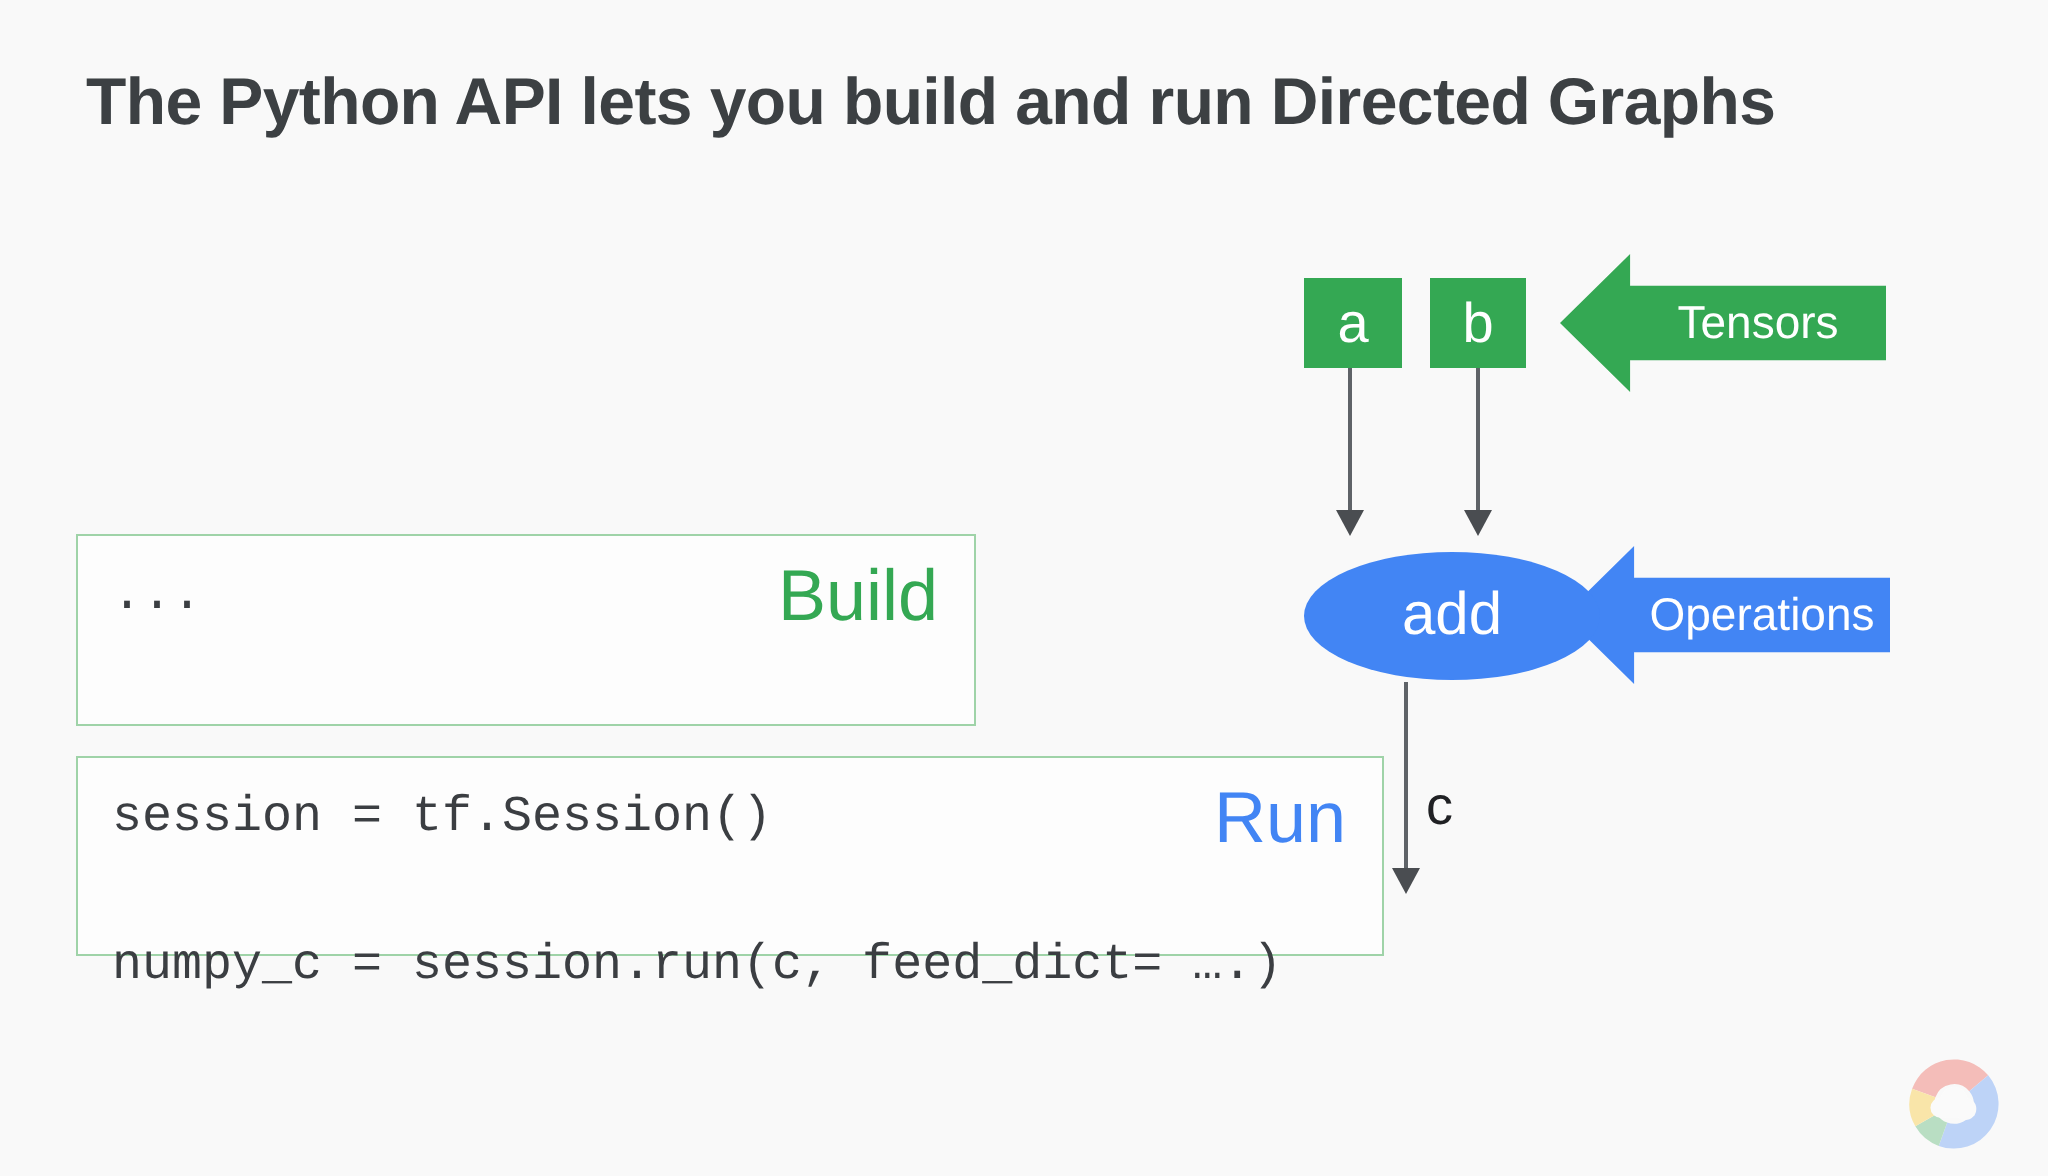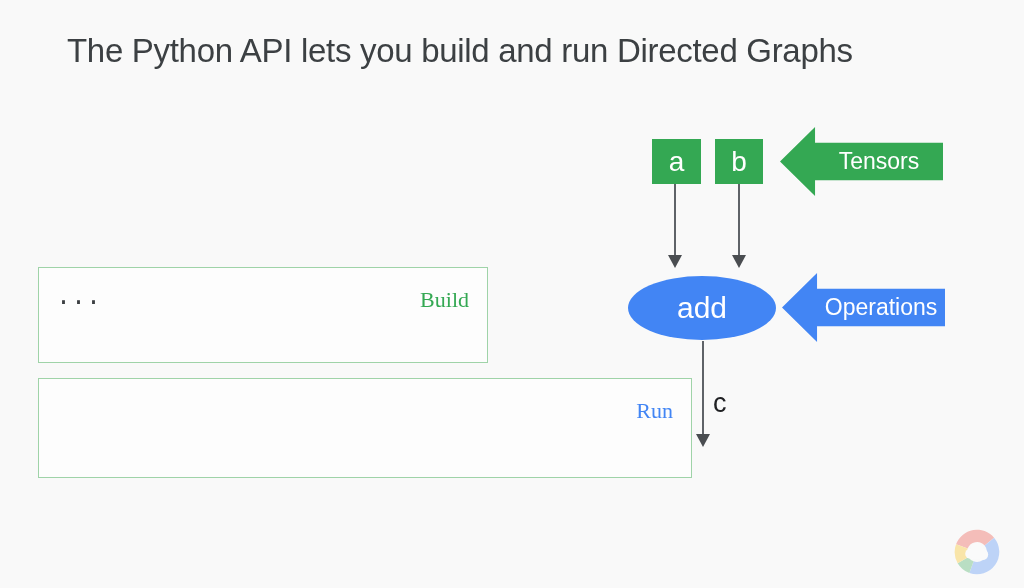--- a/index.html
+++ b/index.html
@@ -16,52 +16,52 @@
     --logo-yellow:#fbbc04;
   }
   html,body{margin:0;padding:0;}
   body{font-family:"Liberation Sans",sans-serif;background:#e8e8e8;}
   .slide{
     position:relative;width:1024px;height:588px;
     background:var(--background);overflow:hidden;
   }
   .slide-title{
     position:absolute;left:43px;top:32px;width:940px;
-    font-size:33px;font-weight:400;color:var(--title-text);
-    letter-spacing:-0.3px;white-space:nowrap;margin-left:24px;
+    font-size:33px;font-weight:700;color:var(--title-text);
+    letter-spacing:-0.3px;white-space:nowrap;
   }
   
   .code-box{
     position:absolute;background:var(--box-bg);
     border:1px solid var(--box-border);box-sizing:border-box;
   }
   .code-box.build{left:38px;top:267px;width:450px;height:96px;}
   .code-box.run{left:38px;top:378px;width:654px;height:100px;}
   .code-lines{
     position:absolute;left:17px;top:11px;right:10px;
     font-family:"Liberation Mono","DejaVu Sans Mono",monospace;
     font-size:25px;line-height:37px;color:var(--code-text);
     white-space:pre;
   }
   .box-label{
-    position:absolute;top:19px;right:18px;
-    font-size:22px;font-weight:400;font-family:Liberation Serif, serif;
+    position:absolute;top:9px;right:18px;
+    font-size:36px;font-weight:400;
   }
   .box-label.green{color:var(--green);}
   .box-label.blue{color:var(--blue);margin-left:16px;}
   
   .node-box{
     position:absolute;background:var(--green);color:#fff;
     display:flex;align-items:center;justify-content:center;
     font-size:28px;
   }
   .node-a{left:652px;top:139px;width:49px;height:45px;}
   .node-b{left:715px;top:139px;width:48px;height:45px;}
   .op-ellipse{
-    position:absolute;left:628px;top:276px;width:148px;height:64px;
+    position:absolute;left:652px;top:276px;width:148px;height:64px;
     background:var(--blue);border-radius:50%;color:#fff;
     display:flex;align-items:center;justify-content:center;
     font-size:30px;
   }
   
   .callout{
     position:absolute;width:163px;height:69px;
     clip-path:polygon(0 50%,21.5% 0,21.5% 23%,100% 23%,100% 77%,21.5% 77%,21.5% 100%);
   }
   .callout.tensors{left:780px;top:127px;background:var(--green);}
@@ -99,22 +99,22 @@
 
   <div class="slide-title">The Python API lets you build and run Directed Graphs</div>
 
   <div class="code-box build">
     <div class="code-lines"><span>...</span><br>
 </div>
     <div class="box-label green">Build</div>
   </div>
 
   <div class="code-box run">
-    <div class="code-lines"><br>
-</div>
+    <div class="code-lines"><span>session = tf.Session()</span><br>
+<span>numpy_c = session.run(c, feed_dict= ….)</span></div>
     <div class="box-label blue">Run</div>
   </div>
 
   <div class="node-box node-a">a</div>
   <div class="node-box node-b">b</div>
 
   <div class="callout tensors">
     <span>Tensors</span>
   </div>
   <div class="callout operations">

